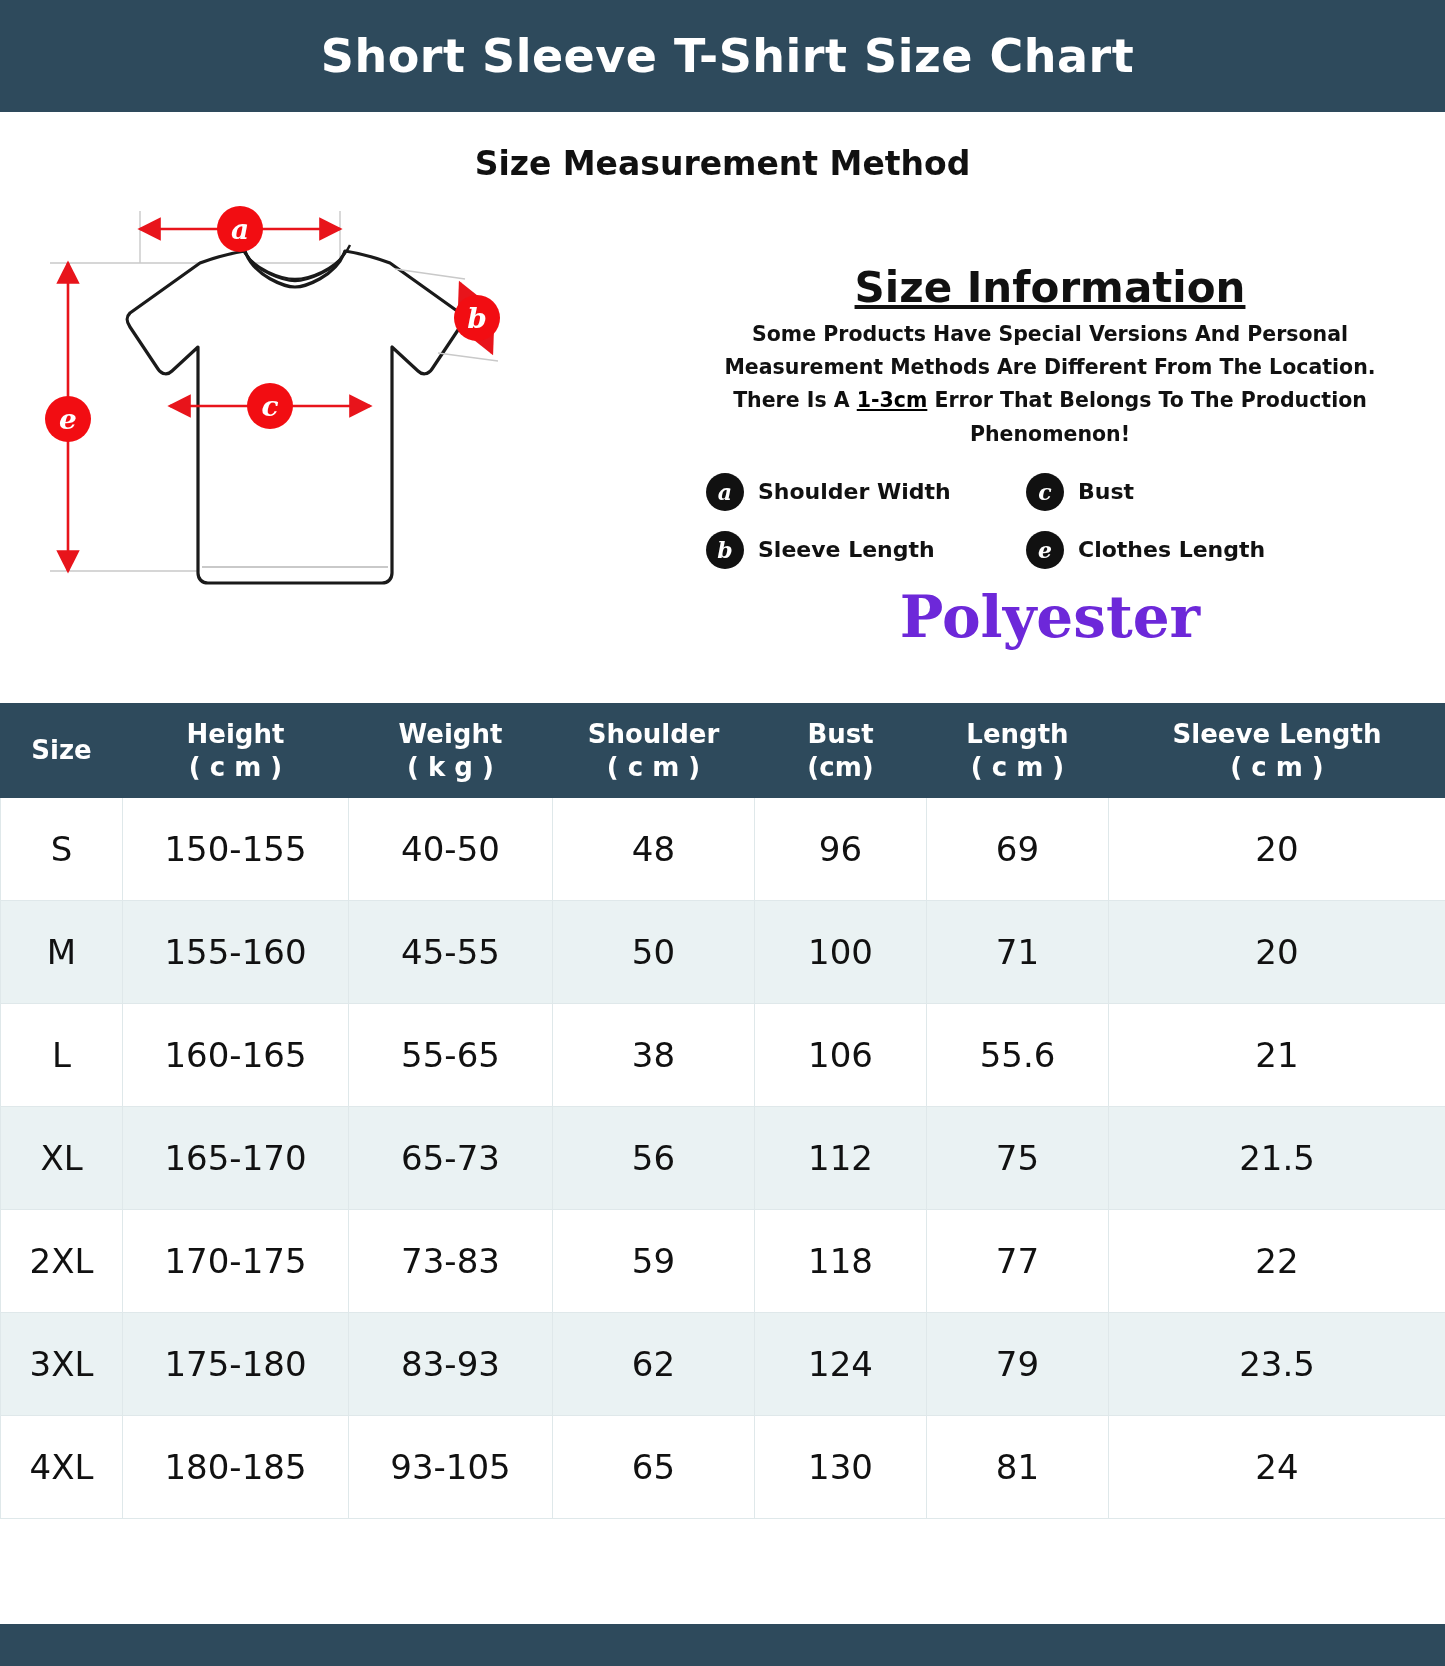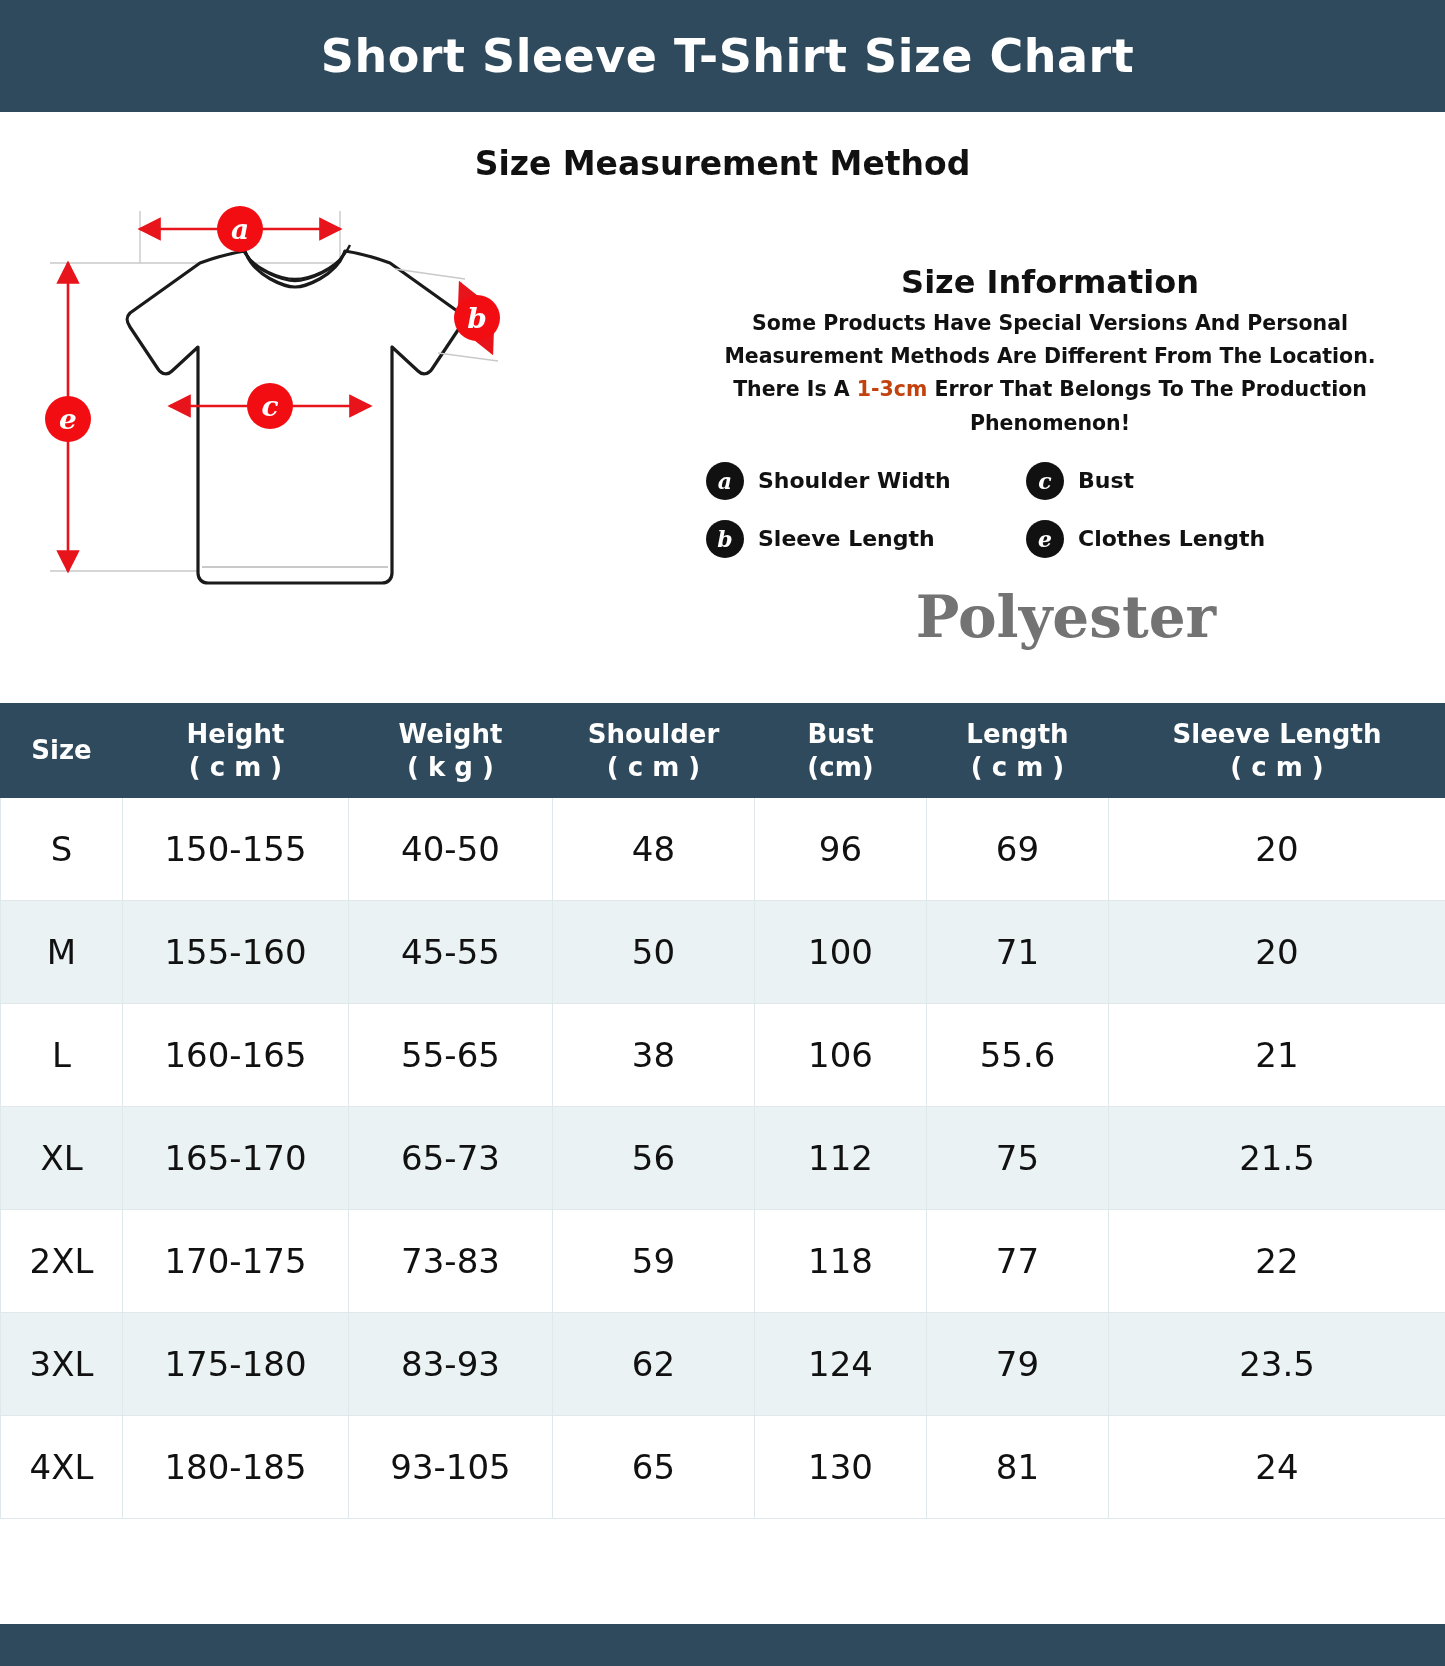--- a/index.html
+++ b/index.html
@@ -56,35 +56,37 @@
   }
 
   .info-panel {
     position: absolute;
     left: 700px;
     top: 80px;
     width: 700px;
   }
   .info-title {
     text-align: center;
-    font-size: 32px;
+    font-size: 42px;
     font-weight: bold;
     color: #111111;
     margin-bottom: 6px;
+    text-decoration: underline;
   }
   .info-paragraph {
     font-size: 20.5px;
     font-weight: bold;
     line-height: 1.62;
     color: #111111;
     text-align: center;
     margin: 0 8px;
   }
   .info-paragraph .err {
-    color: #c2410c;
+    color: #000000;
+    text-decoration: underline;
   }
 
   .legend {
     margin-top: 22px;
     display: grid;
     grid-template-columns: 320px 320px;
     row-gap: 20px;
     padding-left: 6px;
   }
   .legend-item {
@@ -108,25 +110,25 @@
   }
   .legend-label {
     margin-left: 14px;
     font-size: 22px;
     font-weight: bold;
     color: #111111;
   }
 
   .material {
     position: absolute;
-    left: 716px;
+    left: 700px;
     top: 400px;
     width: 700px;
     text-align: center;
-    color: #737373;
+    color: #6d28d9;
     font-size: 58px;
     font-weight: bold;
     font-family: "DejaVu Serif", serif;
   }
 
   
   table.size-table {
     width: 1445px;
     border-collapse: collapse;
     table-layout: fixed;

